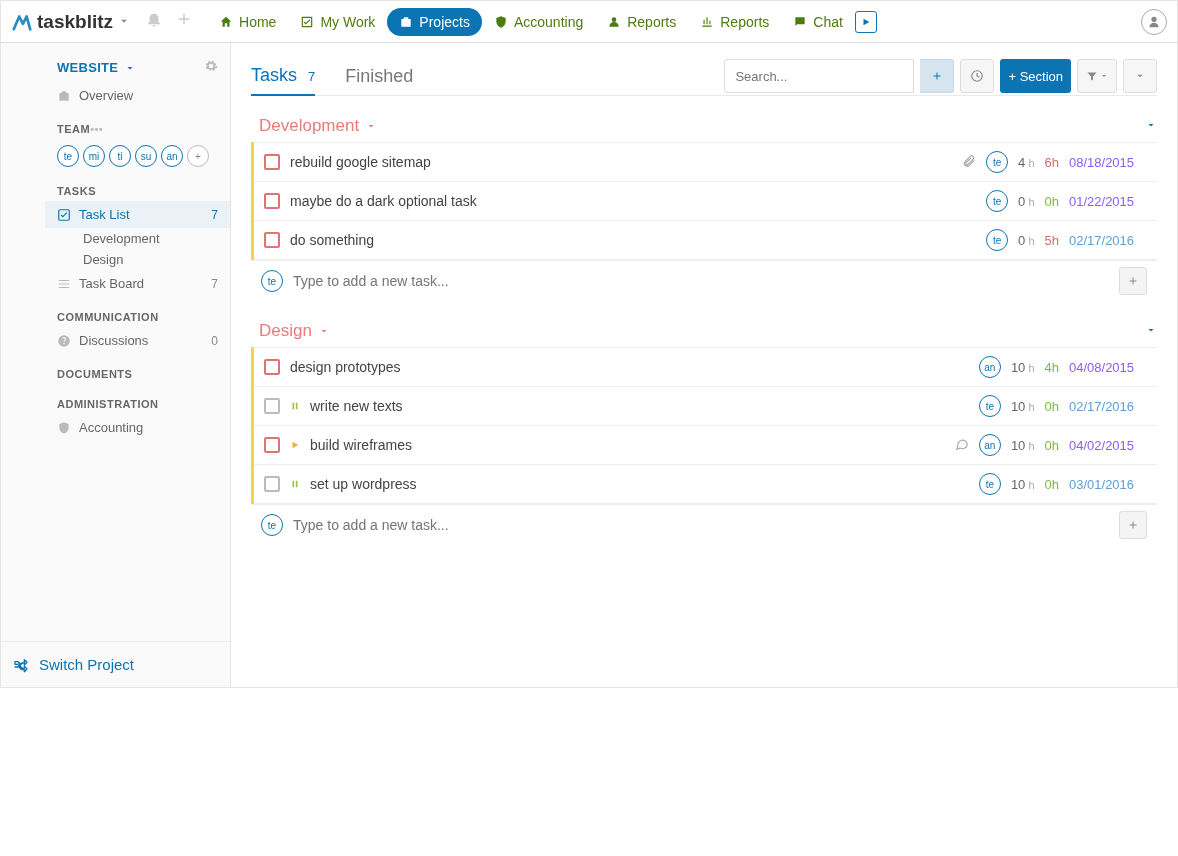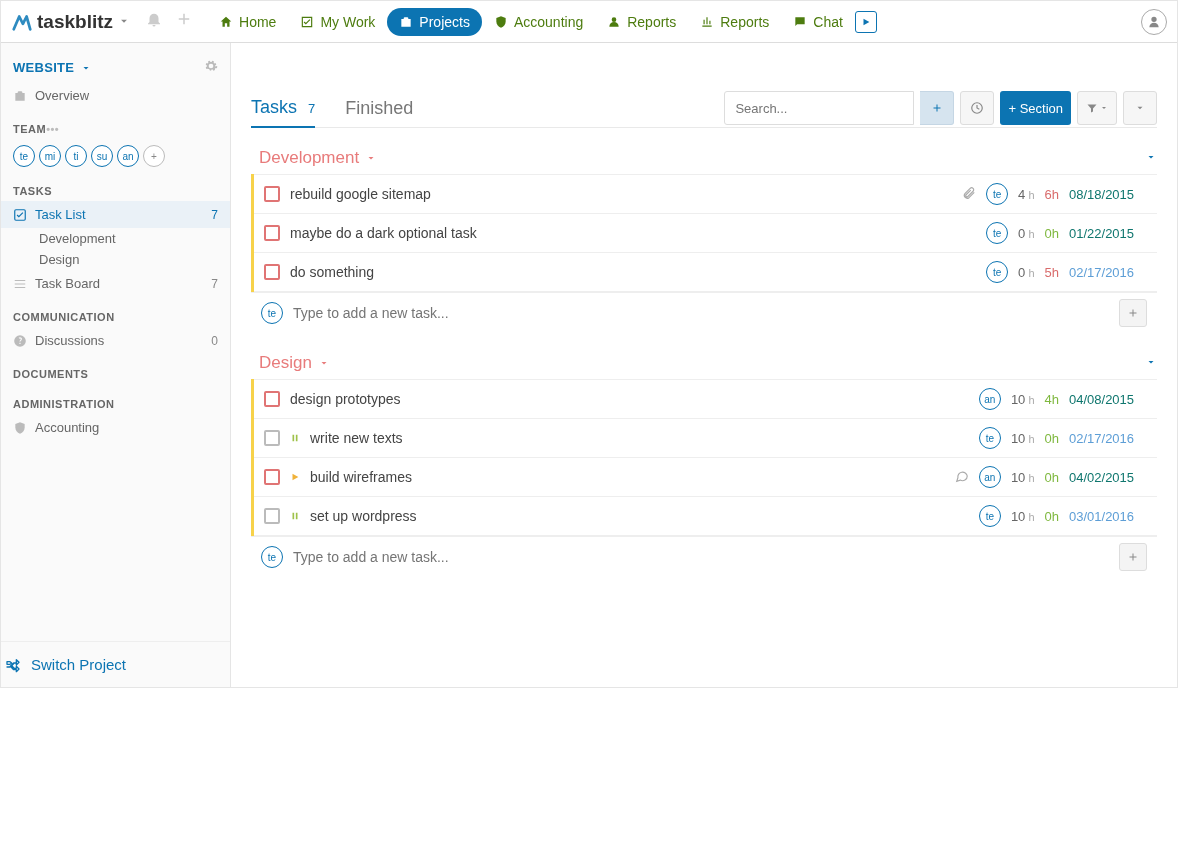--- a/index.html
+++ b/index.html
@@ -16,37 +16,37 @@
 .navbtn.active { background: #0c74b2; color: #fff; }
 .topnav .right { margin-left: auto; display:flex; align-items:center; gap:8px;}
 .play-box { width:22px; height:22px; border:1px solid #0c74b2; border-radius:3px; display:flex; align-items:center; justify-content:center; color:#0c74b2;}
 .profile-circ { width:26px; height:26px; border:1px solid #aaa; border-radius:50%; display:flex; align-items:center; justify-content:center; color:#888;}
 
 
 .body { flex:1; display:flex; overflow:hidden;}
 
 
 .sidebar { width: 230px; background: #fafafa; border-right: 1px solid #e5e5e5; display:flex; flex-direction:column; font-size:13px; color:#555;}
-.sb-content { flex:1; overflow:auto; padding-top:6px; }
+.sb-content { flex:1; overflow:auto; padding-top:6px;margin-left:44px; }
 .sb-project { display:flex; align-items:center; justify-content:space-between; padding:10px 12px 6px; color:#0c74b2; font-weight:bold; letter-spacing:.3px;}
 .sb-item { display:flex; align-items:center; padding:6px 12px; gap:8px; color:#666; cursor:pointer;}
 .sb-item.active { background:#eaf1f7; color:#0c74b2;}
 .sb-item .count { margin-left:auto; color:#888; font-size:12px;}
 .sb-item.active .count { color:#0c74b2; }
 .sb-sub { padding-left:38px; font-size:13px; color:#666; padding-top:3px; padding-bottom:3px; cursor:pointer;}
 .sb-sechead { padding:14px 12px 4px; font-size:11px; font-weight:bold; letter-spacing:.5px; color:#666; display:flex; align-items:center; }
 .sb-sechead .dots { color:#bbb; cursor:pointer;}
 .team-chips { display:flex; gap:4px; padding:6px 12px 4px;}
 .chip { width:22px; height:22px; border:1px solid #0c74b2; border-radius:50%; display:flex; align-items:center; justify-content:center; font-size:10px; color:#0c74b2; background:#fff;}
 .chip.plus { border-color:#bbb; color:#888;}
-.sb-footer { border-top:1px solid #eee; padding:14px 4px; color:#0c74b2; display:flex; align-items:center; gap:10px; cursor:pointer; font-size:15px;}
+.sb-footer { border-top:1px solid #eee; padding:14px 12px; color:#0c74b2; display:flex; align-items:center; gap:10px; cursor:pointer; font-size:15px;}
 
 
 .main { flex:1; overflow:auto; padding: 14px 20px;}
-.tabs-row { display:flex; align-items:center; border-bottom:1px solid #e9e9e9;margin-top:32px; }
+.tabs-row { display:flex; align-items:center; border-bottom:1px solid #e9e9e9; }
 .tab { padding: 8px 0; margin-right: 30px; color:#777; font-size:18px; cursor:pointer;}
 .tab.active { color:#0c74b2; border-bottom:2px solid #0c74b2; margin-bottom:-1px;}
 .tab .badge { font-size:13px; color:#aaa; margin-left:6px;}
 .tab.active .badge { color:#0c74b2;}
 .tabs-tools { margin-left:auto; display:flex; gap:6px; align-items:center;}
 .search-input { height:34px; width:190px; border:1px solid #ddd; border-radius:3px 0 0 3px; padding:0 10px; font-size:13px; outline:none;}
 .toolbtn { height:34px; min-width:34px; border:1px solid #ddd; background:#f6f6f6; color:#888; display:flex; align-items:center; justify-content:center; border-radius:3px; cursor:pointer; padding:0 8px; font-size:13px;}
 .toolbtn.active { background:#d6e4ef; color:#0c74b2; border-color:#c5d6e4;}
 .btn-section { background:#0c74b2; color:#fff; border:none;}
 
@@ -60,21 +60,21 @@
 .task-row:last-child { border-bottom:1px solid #eee;}
 .cbox { width:16px; height:16px; border:2px solid #e07474; border-radius:2px; flex-shrink:0;}
 .cbox.gray { border-color:#bbb;}
 .task-name { color:#444;}
 .task-row .meta { margin-left:auto; display:flex; align-items:center; gap:10px;}
 .est { font-size:13px;}
 .est .n{color:#666;} .est .u{color:#aaa; font-size:11px;}
 .est.green .n, .est.green .u { color:#7fb83f;}
 .est.red .n, .est.red .u { color:#d96b6b;}
 .date { color:#5d9ed6; font-size:13px; width:78px; text-align:left;}
-.date.red { color:#0f766e;}
+.date.red { color:#8b5cf6;}
 .asg { width:22px; height:22px; border:1px solid #0c74b2; color:#0c74b2; border-radius:50%; display:flex; align-items:center; justify-content:center; font-size:10px; background:#fff;}
 .status-ico { width:10px; display:flex; align-items:center; justify-content:center;}
 .clip { color:#aaa;}
 .chat-ico { color:#aaa;}
 .add-row { display:flex; align-items:center; padding:6px 10px; gap:10px; border-top:1px solid #eee;}
 .add-row input { flex:1; border:none; outline:none; font-size:14px; color:#777; background:transparent;}
 .add-btn { width:28px; height:28px; border:1px solid #ddd; background:#f4f4f4; color:#888; border-radius:3px; display:flex; align-items:center; justify-content:center; cursor:pointer;}
 </style>
 </head>
 <body>

